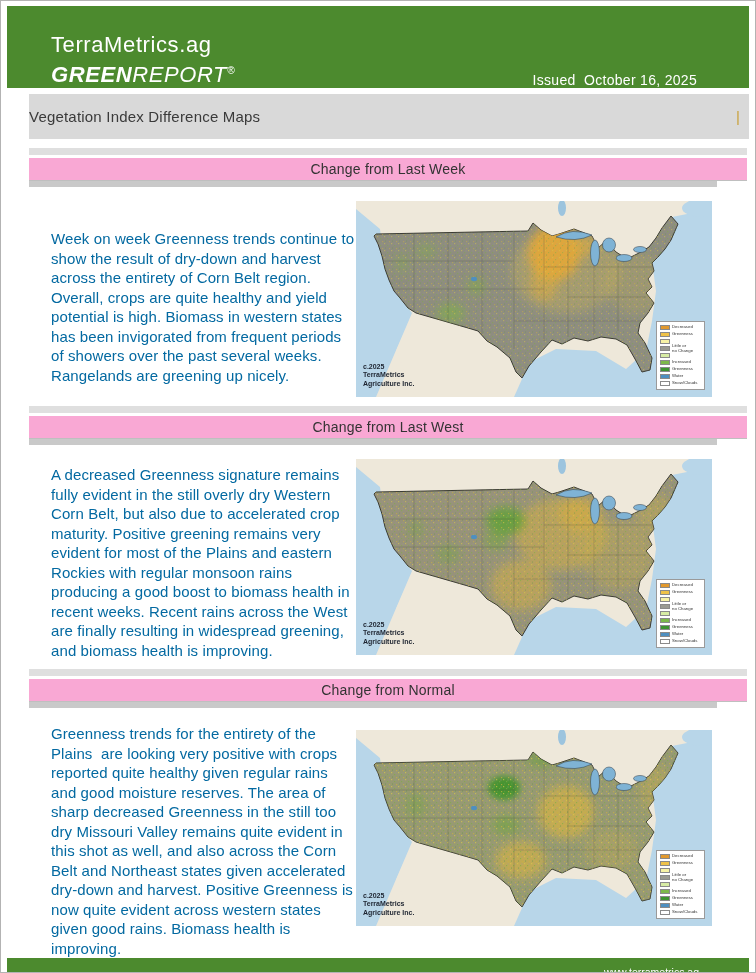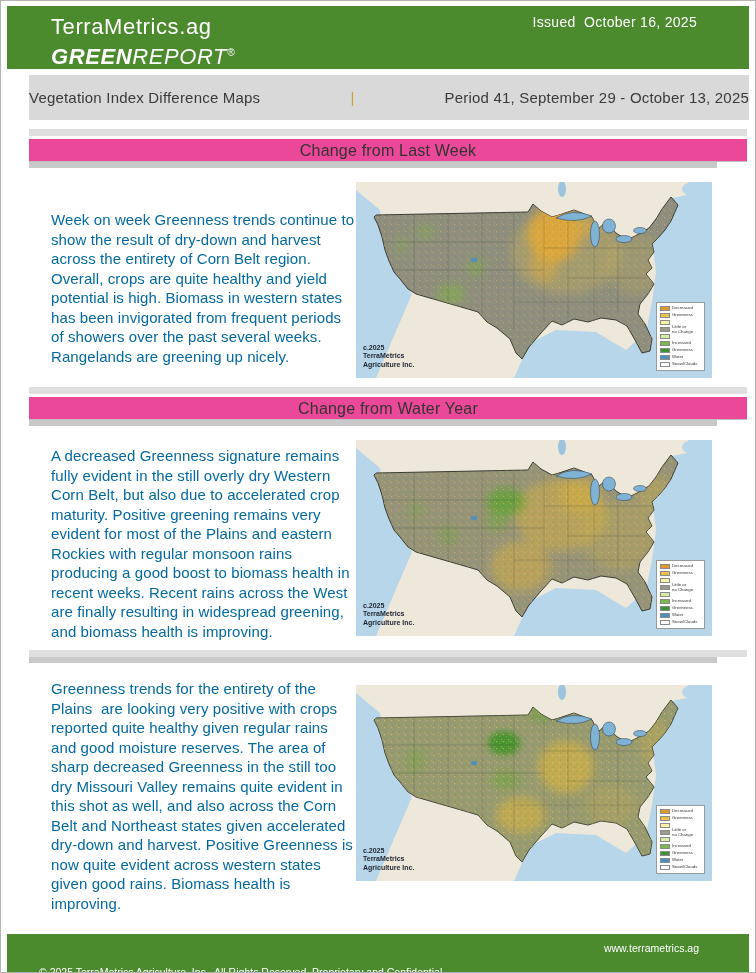--- a/index.html
+++ b/index.html
@@ -5,43 +5,43 @@
   * { margin:0; padding:0; box-sizing:border-box; }
   html,body { background:#fff; }
   body { font-family:"Liberation Sans", sans-serif; }
   .page {
     width:756px; height:973px; position:relative; background:#fff;
     border:1px solid #b3b3b3; padding:5px 6px 0 6px; overflow:hidden;
     display:flex; flex-direction:column;
   }
   
   .hdr {
-    background:#4C8A2E; color:#fff; height:63px; flex:none;
-    display:flex; justify-content:space-between; align-items:flex-start;
+    background:#4C8A2E; color:#fff; height:82px; flex:none;
+    display:flex; justify-content:space-between; align-items:flex-end;
     padding:8px 52px 0 44px;
   }
   .brand1 { font-size:22px; letter-spacing:.6px; font-weight:400; line-height:26px; }
   .brand2 { font-size:22px; letter-spacing:.6px; line-height:26px; font-weight:400;font-style:italic; }
   .brand2 b { font-weight:700; }
   .brand2 sup { font-size:10px; }
   .issued { font-size:14px; white-space:pre; letter-spacing:.3px; }
   
   .title-bar {
     margin:6px 0 0 22px; height:45px; background:#D9D9D9; flex:none;
     display:flex; align-items:center; justify-content:space-between;
     font-size:15px; color:#3a3a3a; letter-spacing:.2px;
   }
   .title-bar .sep { color:#C9A13B; padding:0 9px; font-weight:400; }
   
   .sb { margin-top:9px; flex:none; }
   .sb .strip-t { height:7px; background:#DFDFDF; margin:0 2px 0 22px; }
   .sb .bar {
-    height:23px; background:#ec4899; border-bottom:1px solid #BFBFBF;
+    height:23px; background:#f9a8d4; border-bottom:1px solid #BFBFBF;
     margin:3px 2px 0 22px; text-align:center; line-height:23px;
-    font-size:16px; color:#333; letter-spacing:.2px;
+    font-size:14px; color:#333; letter-spacing:.2px;
   }
   .sb .strip-b { height:6px; background:#C9C9C9; margin:0 32px 0 22px; }
   
   .content { display:flex; padding:14px 37px 0 44px; flex:none; }
   .body-text {
     width:312px; font-size:15px; line-height:19.5px; color:#0369a1;
     letter-spacing:.1px; white-space:pre-wrap; margin-top:14px;
   }
   .map-wrap { width:356px; height:196px; margin-left:auto; position:relative; flex:none; }
   .map-wrap svg { display:block; }
@@ -113,21 +113,20 @@
     <div>
       <div class="brand1">TerraMetrics.ag</div>
       <div class="brand2"><b>GREEN</b><span>REPORT</span><sup>®</sup></div>
     </div>
     <div class="issued">Issued  October 16, 2025</div>
   </div>
 
   <div class="title-bar">
     <span>Vegetation Index Difference Maps</span>
     <span class="sep">|</span>
-    <span>Period 41, September 29 - October 13, 2025</span>
   </div>
 
   <div class="sb">
     <div class="strip-t"></div>
     <div class="bar">Change from Last Week</div>
     <div class="strip-b"></div>
   </div>
   <div class="content">
     <p class="body-text" style="margin-top:28px">Week on week Greenness trends continue to show the result of dry-down and harvest across the entirety of Corn Belt region. Overall, crops are quite healthy and yield potential is high. Biomass in western states has been invigorated from frequent periods of showers over the past several weeks. Rangelands are greening up nicely.</p>
     <div class="map-wrap">
@@ -193,21 +192,21 @@
           <div class="lrow">
             <span class="sw" style="background: rgb(255, 255, 255);"></span>
             <span class="lb">Snow/Clouds</span>
           </div>
         </div>
     </div>
   </div>
 
   <div class="sb">
     <div class="strip-t"></div>
-    <div class="bar">Change from Water Year</div>
+    <div class="bar">Change from Last West</div>
     <div class="strip-b"></div>
   </div>
   <div class="content">
     <p class="body-text" style="margin-top:6px">A decreased Greenness signature remains fully evident in the still overly dry Western Corn Belt, but also due to accelerated crop maturity. Positive greening remains very evident for most of the Plains and eastern Rockies with regular monsoon rains producing a good boost to biomass health in recent weeks. Recent rains across the West are finally resulting in widespread greening, and biomass health is improving.</p>
     <div class="map-wrap">
       <svg width="356" height="196" viewBox="0 0 356 196">
         <rect width="356" height="196" fill="#EEE8DA"></rect>
         <use href="#oceans"></use>
         <use href="#usPath" fill="#97927B" stroke="#3b3b33" stroke-width="1"></use>
         <g clip-path="url(#usClip)">
@@ -268,20 +267,21 @@
           <div class="lrow">
             <span class="sw" style="background: rgb(255, 255, 255);"></span>
             <span class="lb">Snow/Clouds</span>
           </div>
         </div>
     </div>
   </div>
 
   <div class="sb">
     <div class="strip-t"></div>
+    <div class="bar">Change from Normal</div>
     <div class="strip-b"></div>
   </div>
   <div class="content">
     <p class="body-text" style="margin-top:2px">Greenness trends for the entirety of the Plains  are looking very positive with crops reported quite healthy given regular rains and good moisture reserves. The area of sharp decreased Greenness in the still too dry Missouri Valley remains quite evident in this shot as well, and also across the Corn Belt and Northeast states given accelerated dry-down and harvest. Positive Greenness is now quite evident across western states given good rains. Biomass health is improving.</p>
     <div class="map-wrap" style="margin-top:8px">
       <svg width="356" height="196" viewBox="0 0 356 196">
         <rect width="356" height="196" fill="#EEE8DA"></rect>
         <use href="#oceans"></use>
         <use href="#usPath" fill="#95957A" stroke="#3b3b33" stroke-width="1"></use>
         <g clip-path="url(#usClip)">

